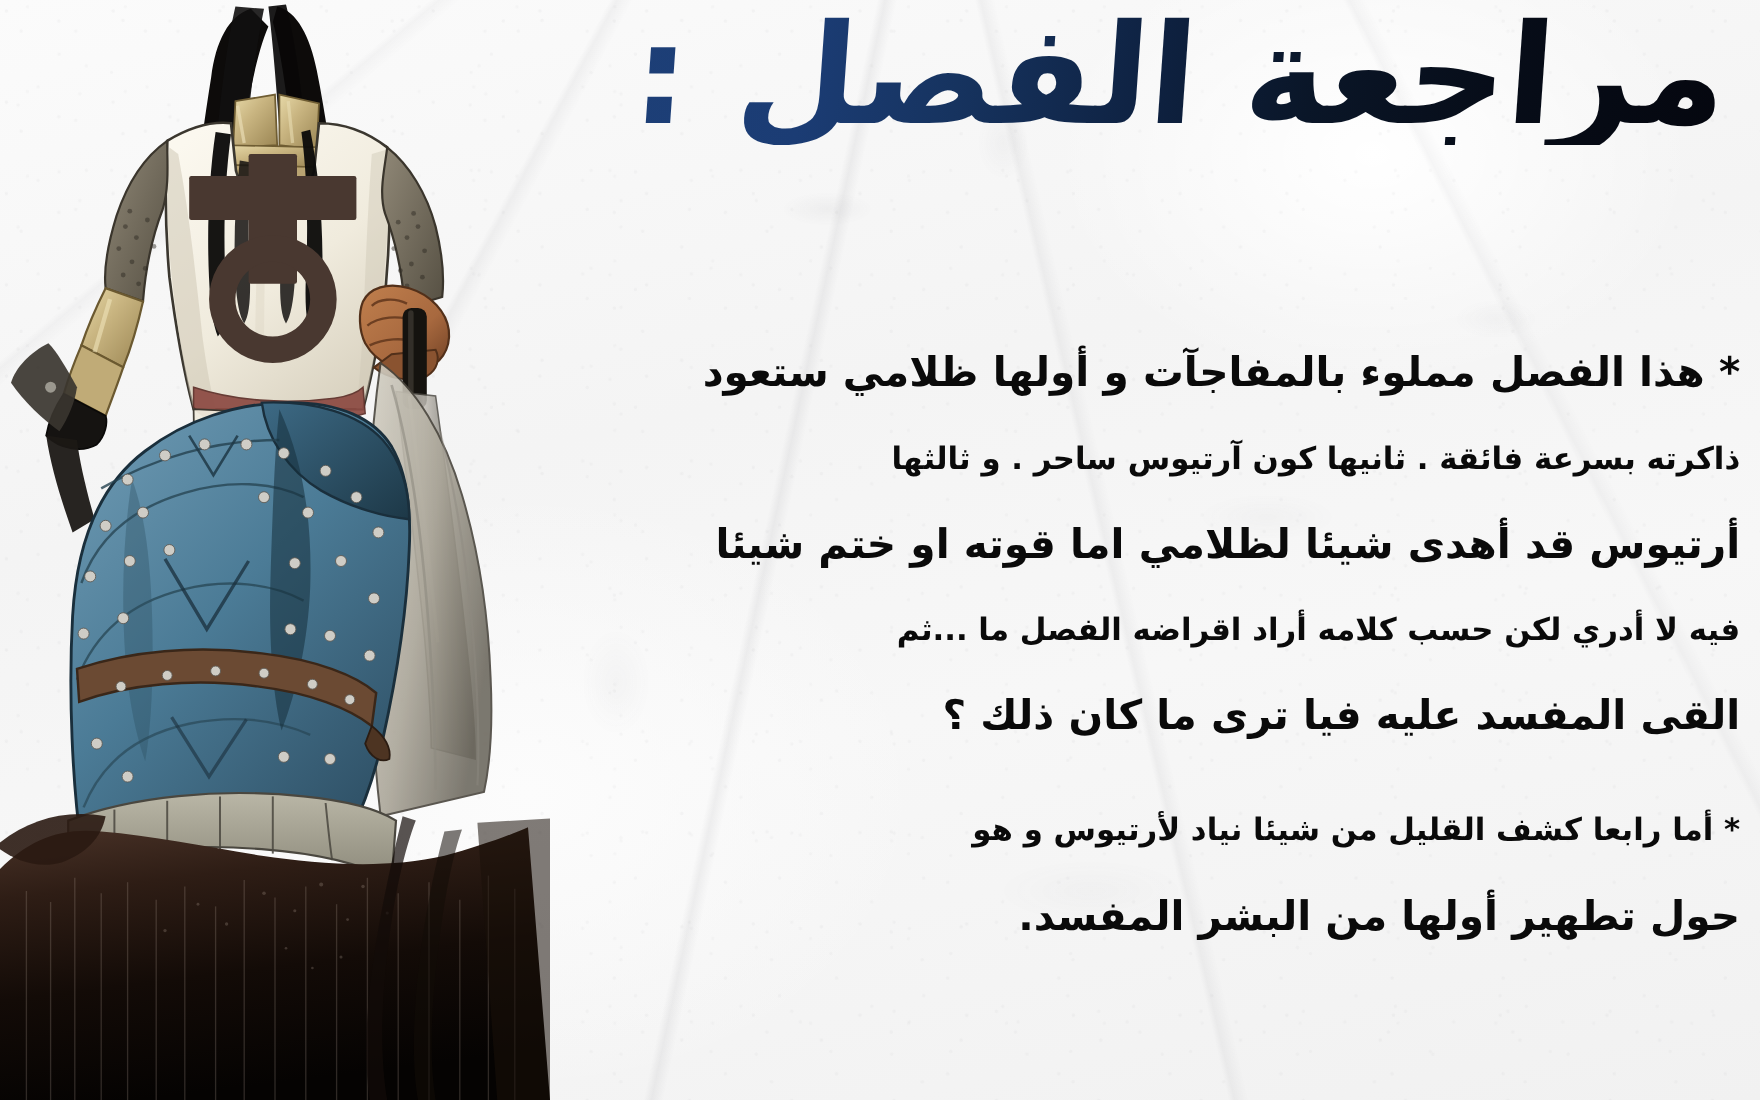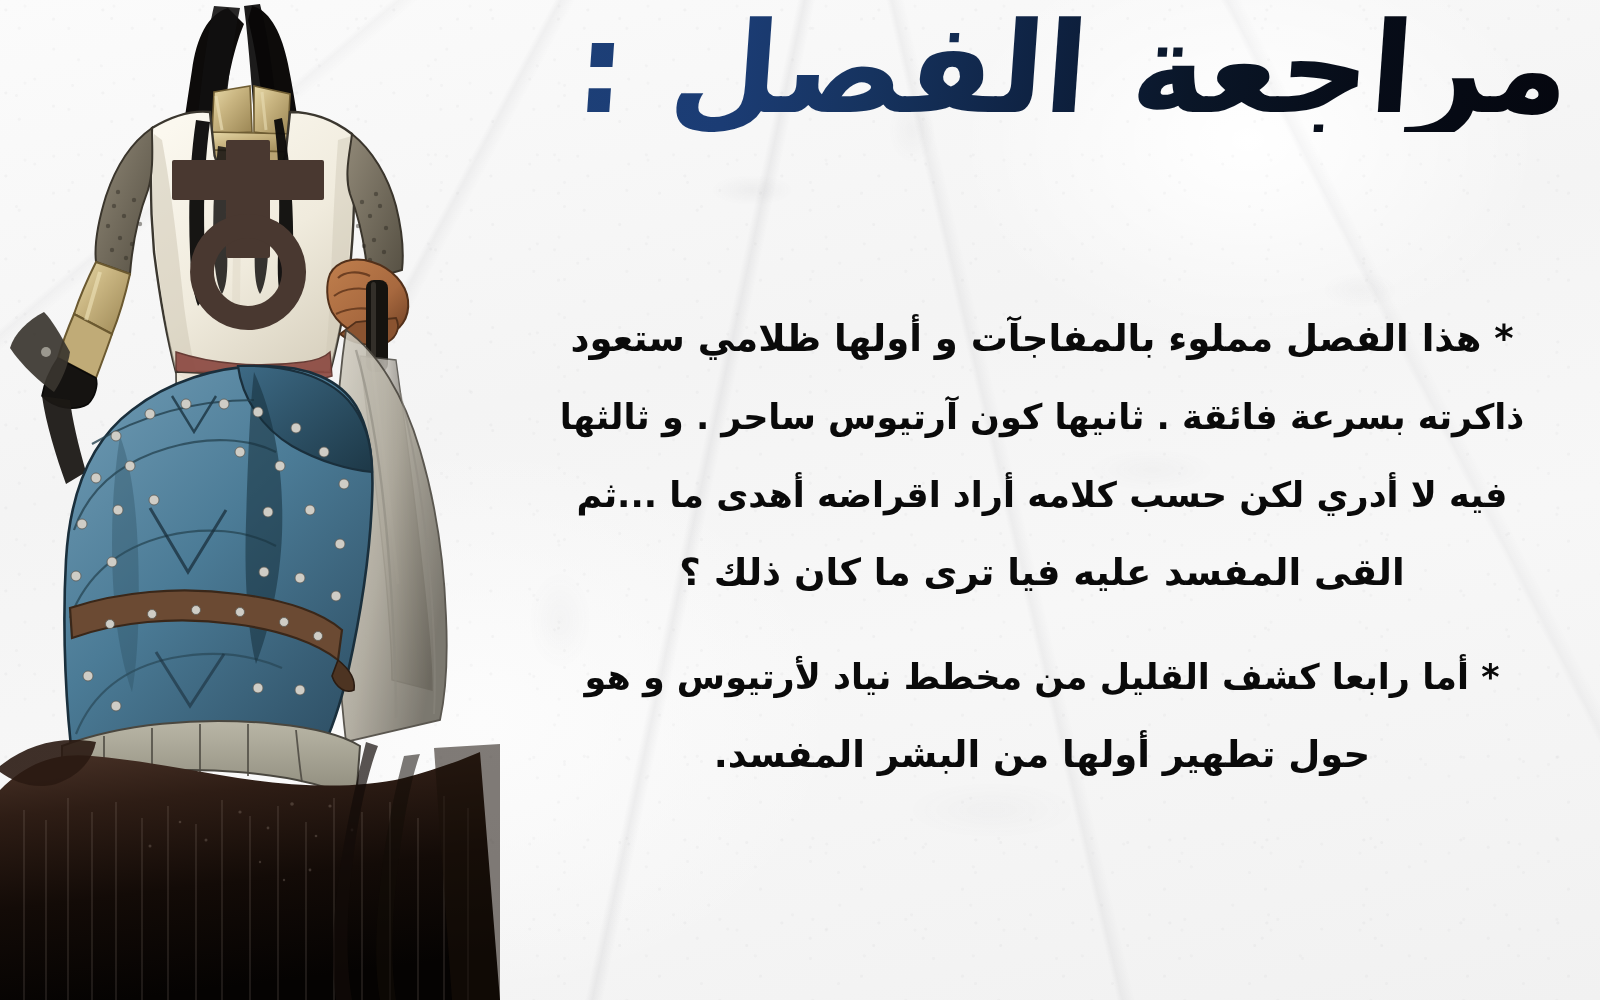--- a/index.html
+++ b/index.html
@@ -125,22 +125,23 @@
   .tline {
     display:block;
     font-family:"DejaVu Sans", sans-serif;
     font-size:37px;
     font-weight:700;
     line-height:78px;
     color:#0a0a0a;
     direction:rtl;
     white-space:nowrap;
     letter-spacing:0px;
-  }
-  .tline.narrow { font-size:35px; }
+    text-align:right;
+  }
+  .tline.narrow { font-size:28px; }
 </style>
 </head>
 <body>
 
 <div class="page">
 
   <div class="bg-base"></div>
   <div class="bg-grain"></div>
   <div class="bg-scuffs"></div>
   <div class="bg-blotch"></div>
@@ -458,24 +459,25 @@
 
   <div class="title-wrap">
     <span class="title">مراجعة الفصل :</span>
   </div>
 
   <div class="body-text">
 
     <p class="para">
       <span class="tline">* هذا الفصل مملوء بالمفاجآت و أولها ظلامي ستعود</span>
       <span class="tline narrow">ذاكرته بسرعة فائقة . ثانيها كون آرتيوس ساحر . و ثالثها</span>
-      <span class="tline narrow">فيه لا أدري لكن حسب كلامه أراد اقراضه أهدى ما ...ثم</span>
+      <span class="tline">أرتيوس قد أهدى شيئا لظلامي اما قوته او ختم شيئا</span>
+      <span class="tline narrow">فيه لا أدري لكن حسب كلامه أراد اقراضه الفصل ما ...ثم</span>
       <span class="tline">القى المفسد عليه فيا ترى ما كان ذلك ؟</span>
     </p>
 
     <p class="para">
-      <span class="tline narrow">* أما رابعا كشف القليل من مخطط نياد لأرتيوس و هو</span>
+      <span class="tline narrow">* أما رابعا كشف القليل من شيئا نياد لأرتيوس و هو</span>
       <span class="tline">حول تطهير أولها من البشر المفسد.</span>
     </p>
 
   </div>
 
 </div>
 
 </body></html>

